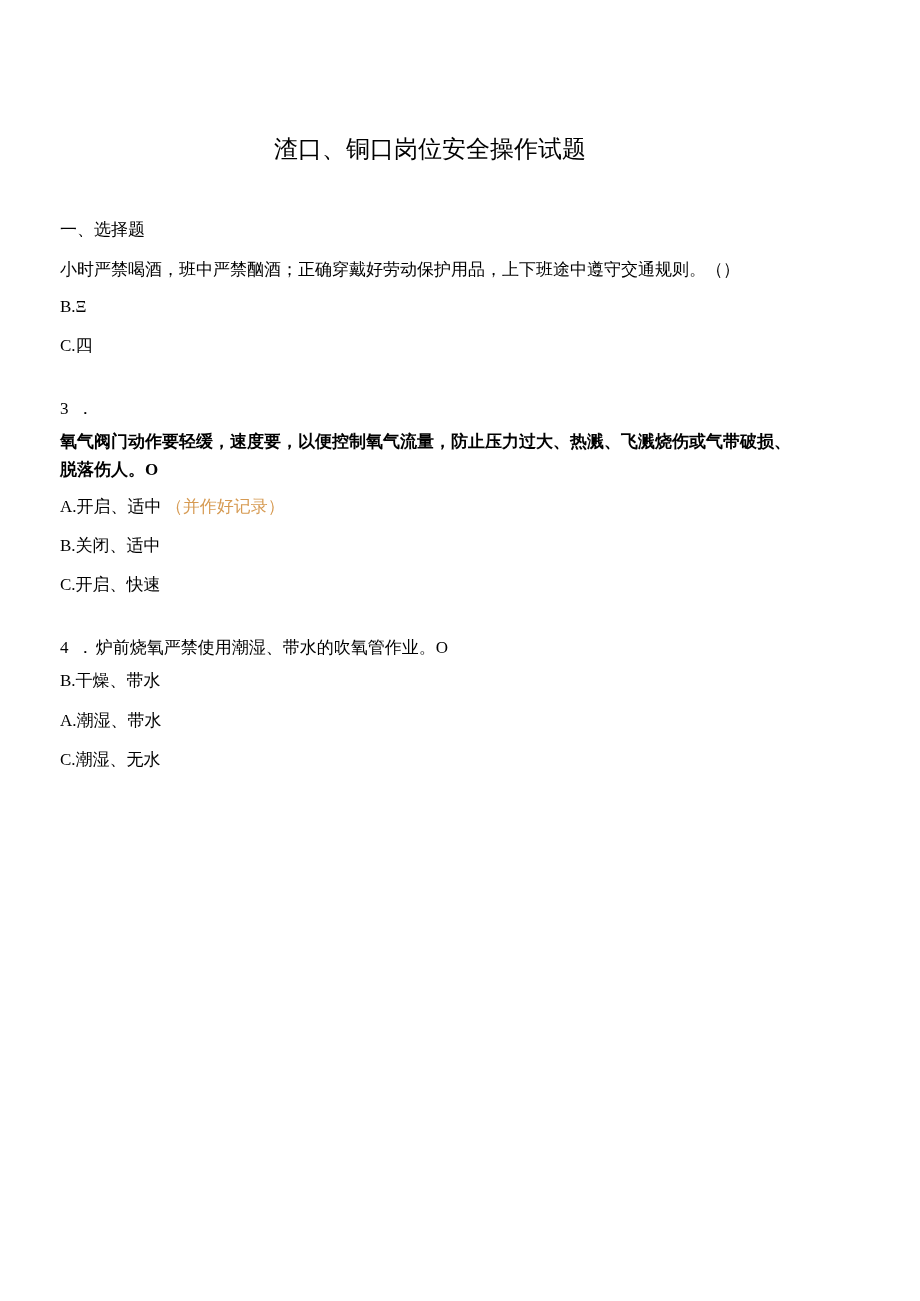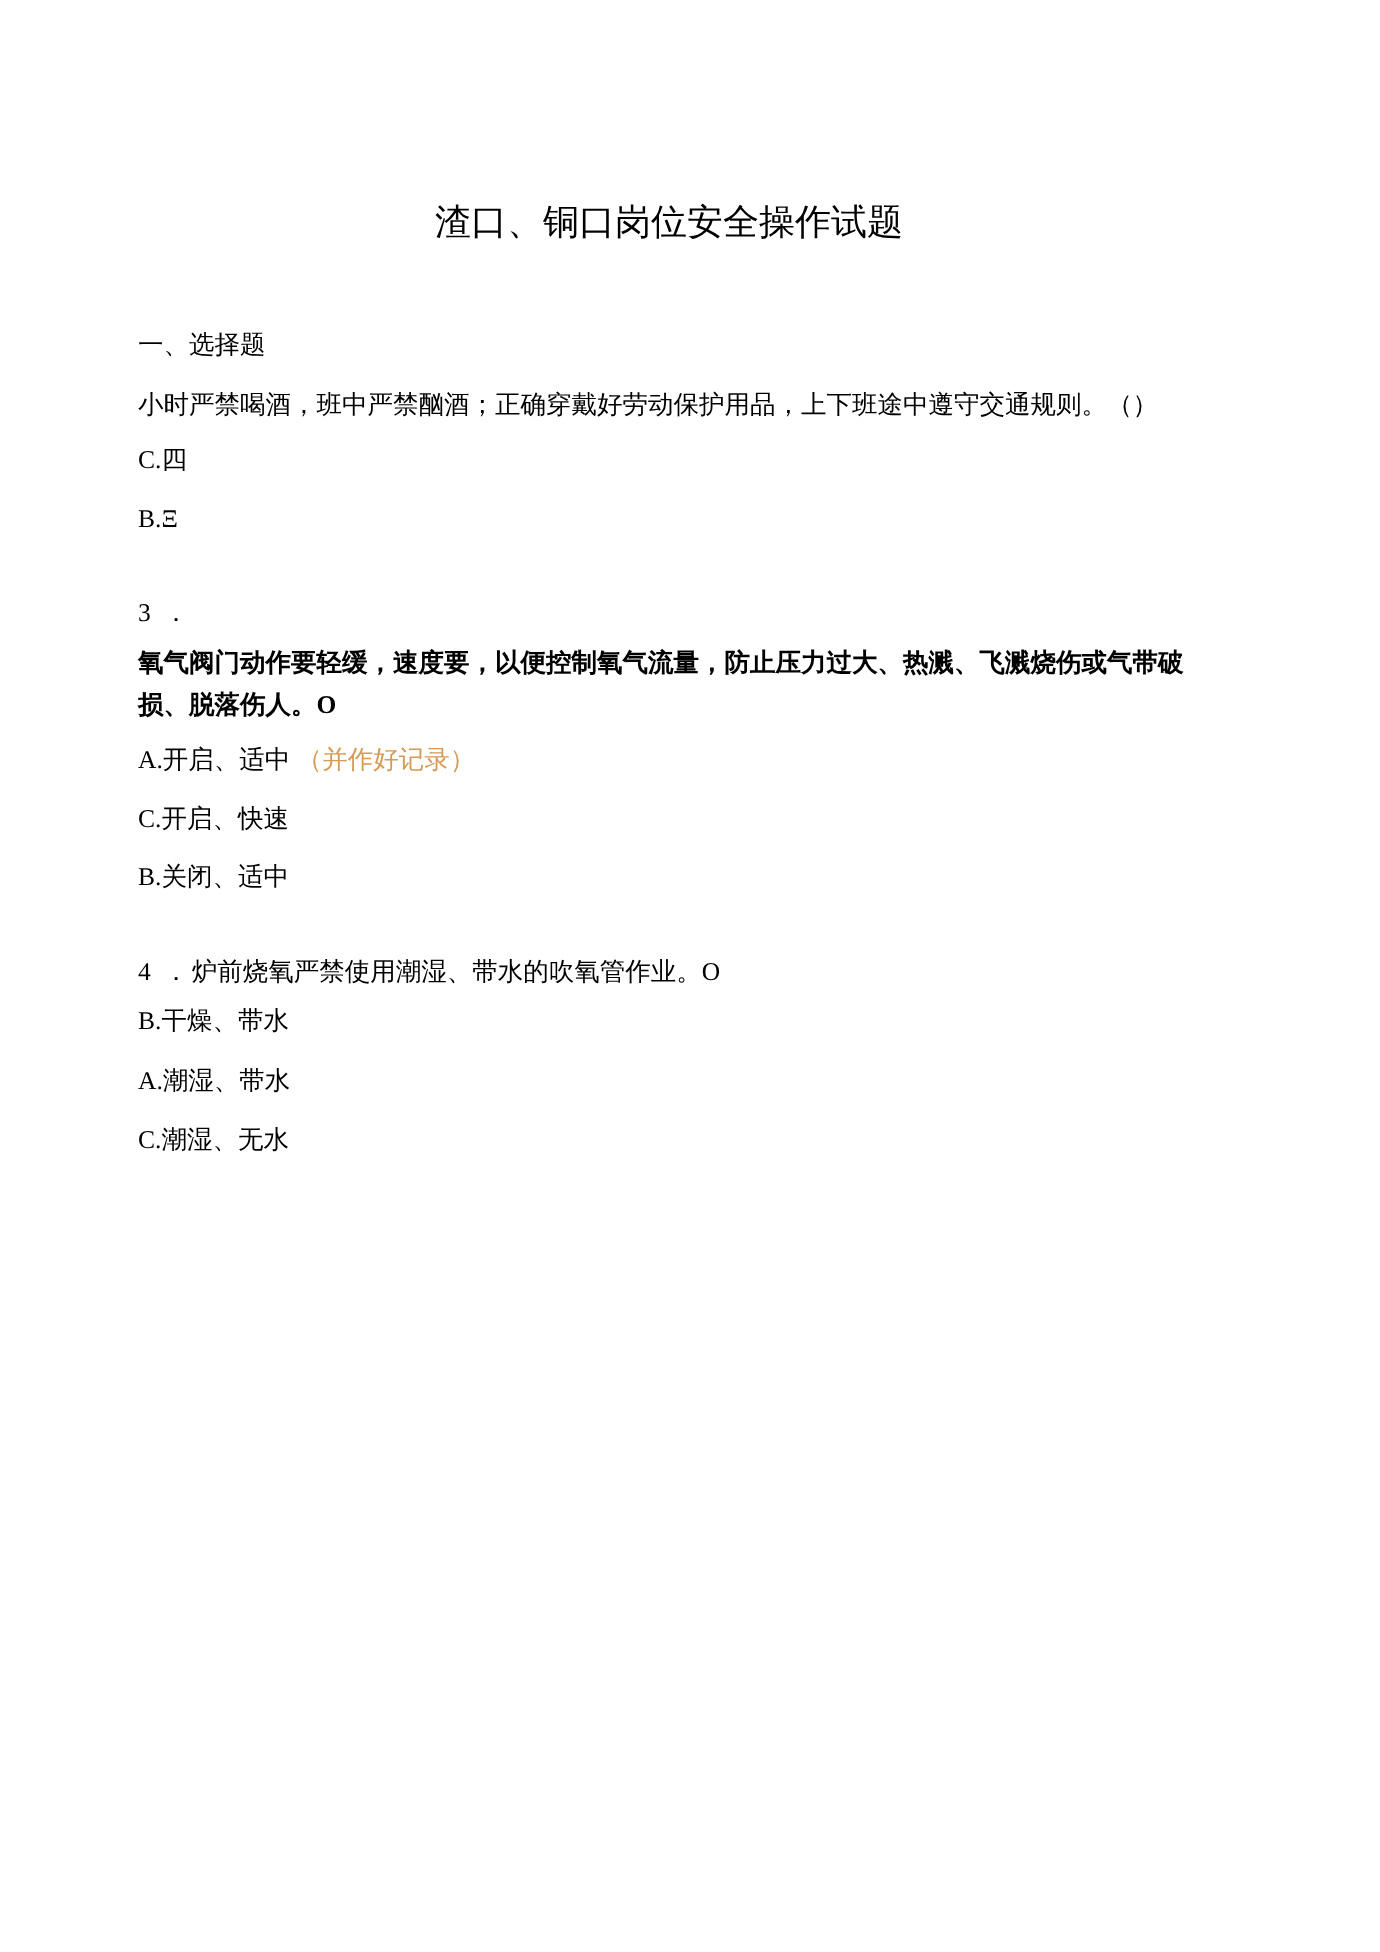--- a/index.html
+++ b/index.html
@@ -4,21 +4,21 @@
 <style>
   body {
     margin: 0;
     padding: 0;
     background: #ffffff;
     font-family: "SimSun", "宋体", serif;
     width: 920px;
     min-height: 1301px;
   }
   .page {
-    padding: 130px 120px 80px 92px;
+    padding: 130px 120px 80px 60px;
     color: #000;
     font-size: 17px;
     line-height: 1.6;
   }
   .title {
     text-align: center;
     font-size: 24px;
     margin-bottom: 48px;
     font-family: "SimSun", "宋体", serif;
   }
@@ -49,34 +49,34 @@
 
 <div class="page">
 
   <div class="title">渣口、铜口岗位安全操作试题</div>
 
   <div class="section-label">一、选择题</div>
 
 
   <div class="q-block">
     <div class="q-line" style="margin-bottom:10px;">小时严禁喝酒，班中严禁酗酒；正确穿戴好劳动保护用品，上下班途中遵守交通规则。（）</div>
+    <div class="opt">B.Ξ</div>
     <div class="opt">C.四</div>
-    <div class="opt">B.Ξ</div>
   </div>
 
   <div class="q-block">
     <div class="q-line">
       <span class="num-spaced">3 ．</span>
     </div>
     <div class="q-line" style="margin-bottom:10px;font-weight:bold;">氧气阀门动作要轻缓，速度要，以便控制氧气流量，防止压力过大、热溅、飞溅烧伤或气带破损、脱落伤人。O</div>
     <div class="opt">
       <span>A.开启、适中 </span><span class="correct">（并作好记录）</span>
     </div>
+    <div class="opt">B.关闭、适中</div>
     <div class="opt">C.开启、快速</div>
-    <div class="opt">B.关闭、适中</div>
   </div>
 
   <div class="q-block">
     <div class="q-stem">
       <span class="num-spaced">4 ．</span><span>炉前烧氧严禁使用潮湿、带水的吹氧管作业。O</span>
     </div>
     <div class="opt">B.干燥、带水</div>
     <div class="opt">A.潮湿、带水</div>
     <div class="opt">C.潮湿、无水</div>
   </div>

